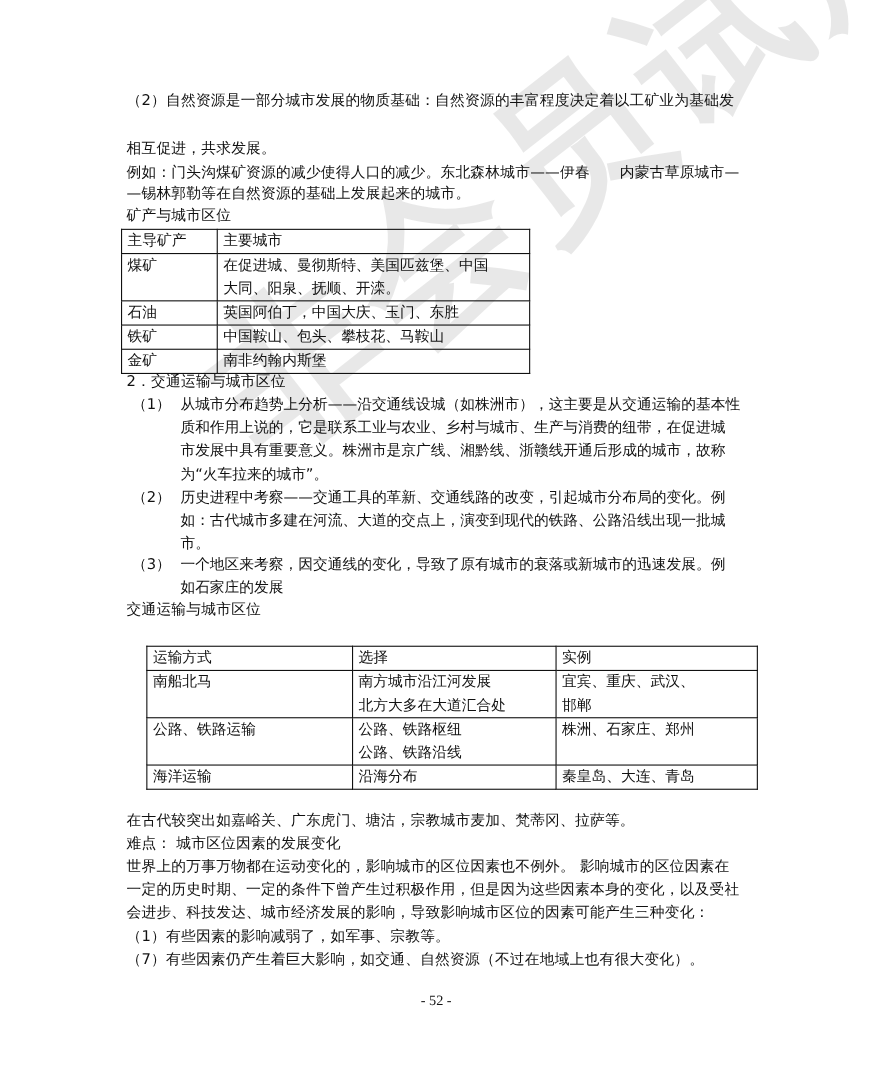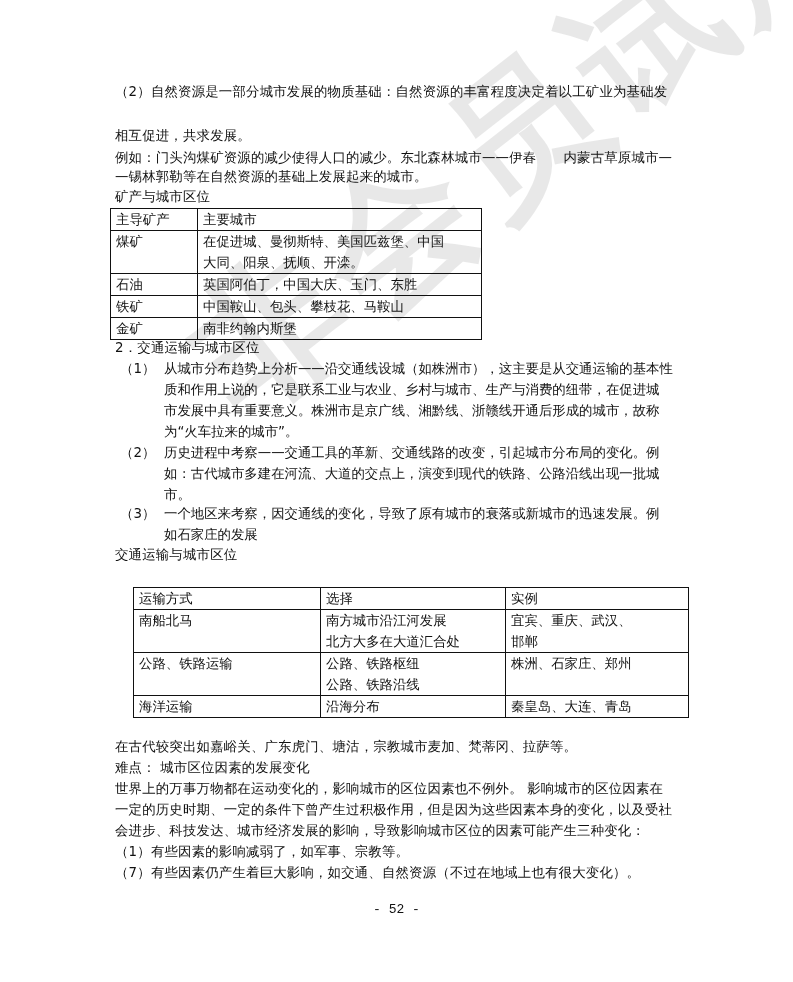--- a/index.html
+++ b/index.html
@@ -18,21 +18,21 @@
   #t1 { left: 110px; top: 208px; width: 372px; }
   #t1 td.c1 { width: 76px; }
   #t2 { left: 133px; top: 587px; width: 556px; }
   #t2 td.c1 { width: 176px; }
   #t2 td.c2 { width: 174px; }
   .cell-line { display: block; white-space: nowrap; }
   .item { position: absolute; font-size: 13.4px; line-height: 21px; }
   .item .num { position: absolute; left: 0; width: 40px; }
   .item .body { position: absolute; left: 44px; width: 535px; }
   .pagenum { position: absolute; top: 902px; left: 0; width: 793px; text-align: center;
-             font-family: Liberation Mono, monospace; font-size: 13px; }
+             font-family: Liberation Serif, serif; font-size: 13px; }
 </style>
 </head>
 <body>
 
 <div class="page">
 
   <div class="watermark">非会员试用</div>
 
   <div class="line" style="top:81px">（2）自然资源是一部分城市发展的物质基础：自然资源的丰富程度决定着以工矿业为基础发</div>
   <div class="line" style="top:125px">相互促进，共求发展。</div>

